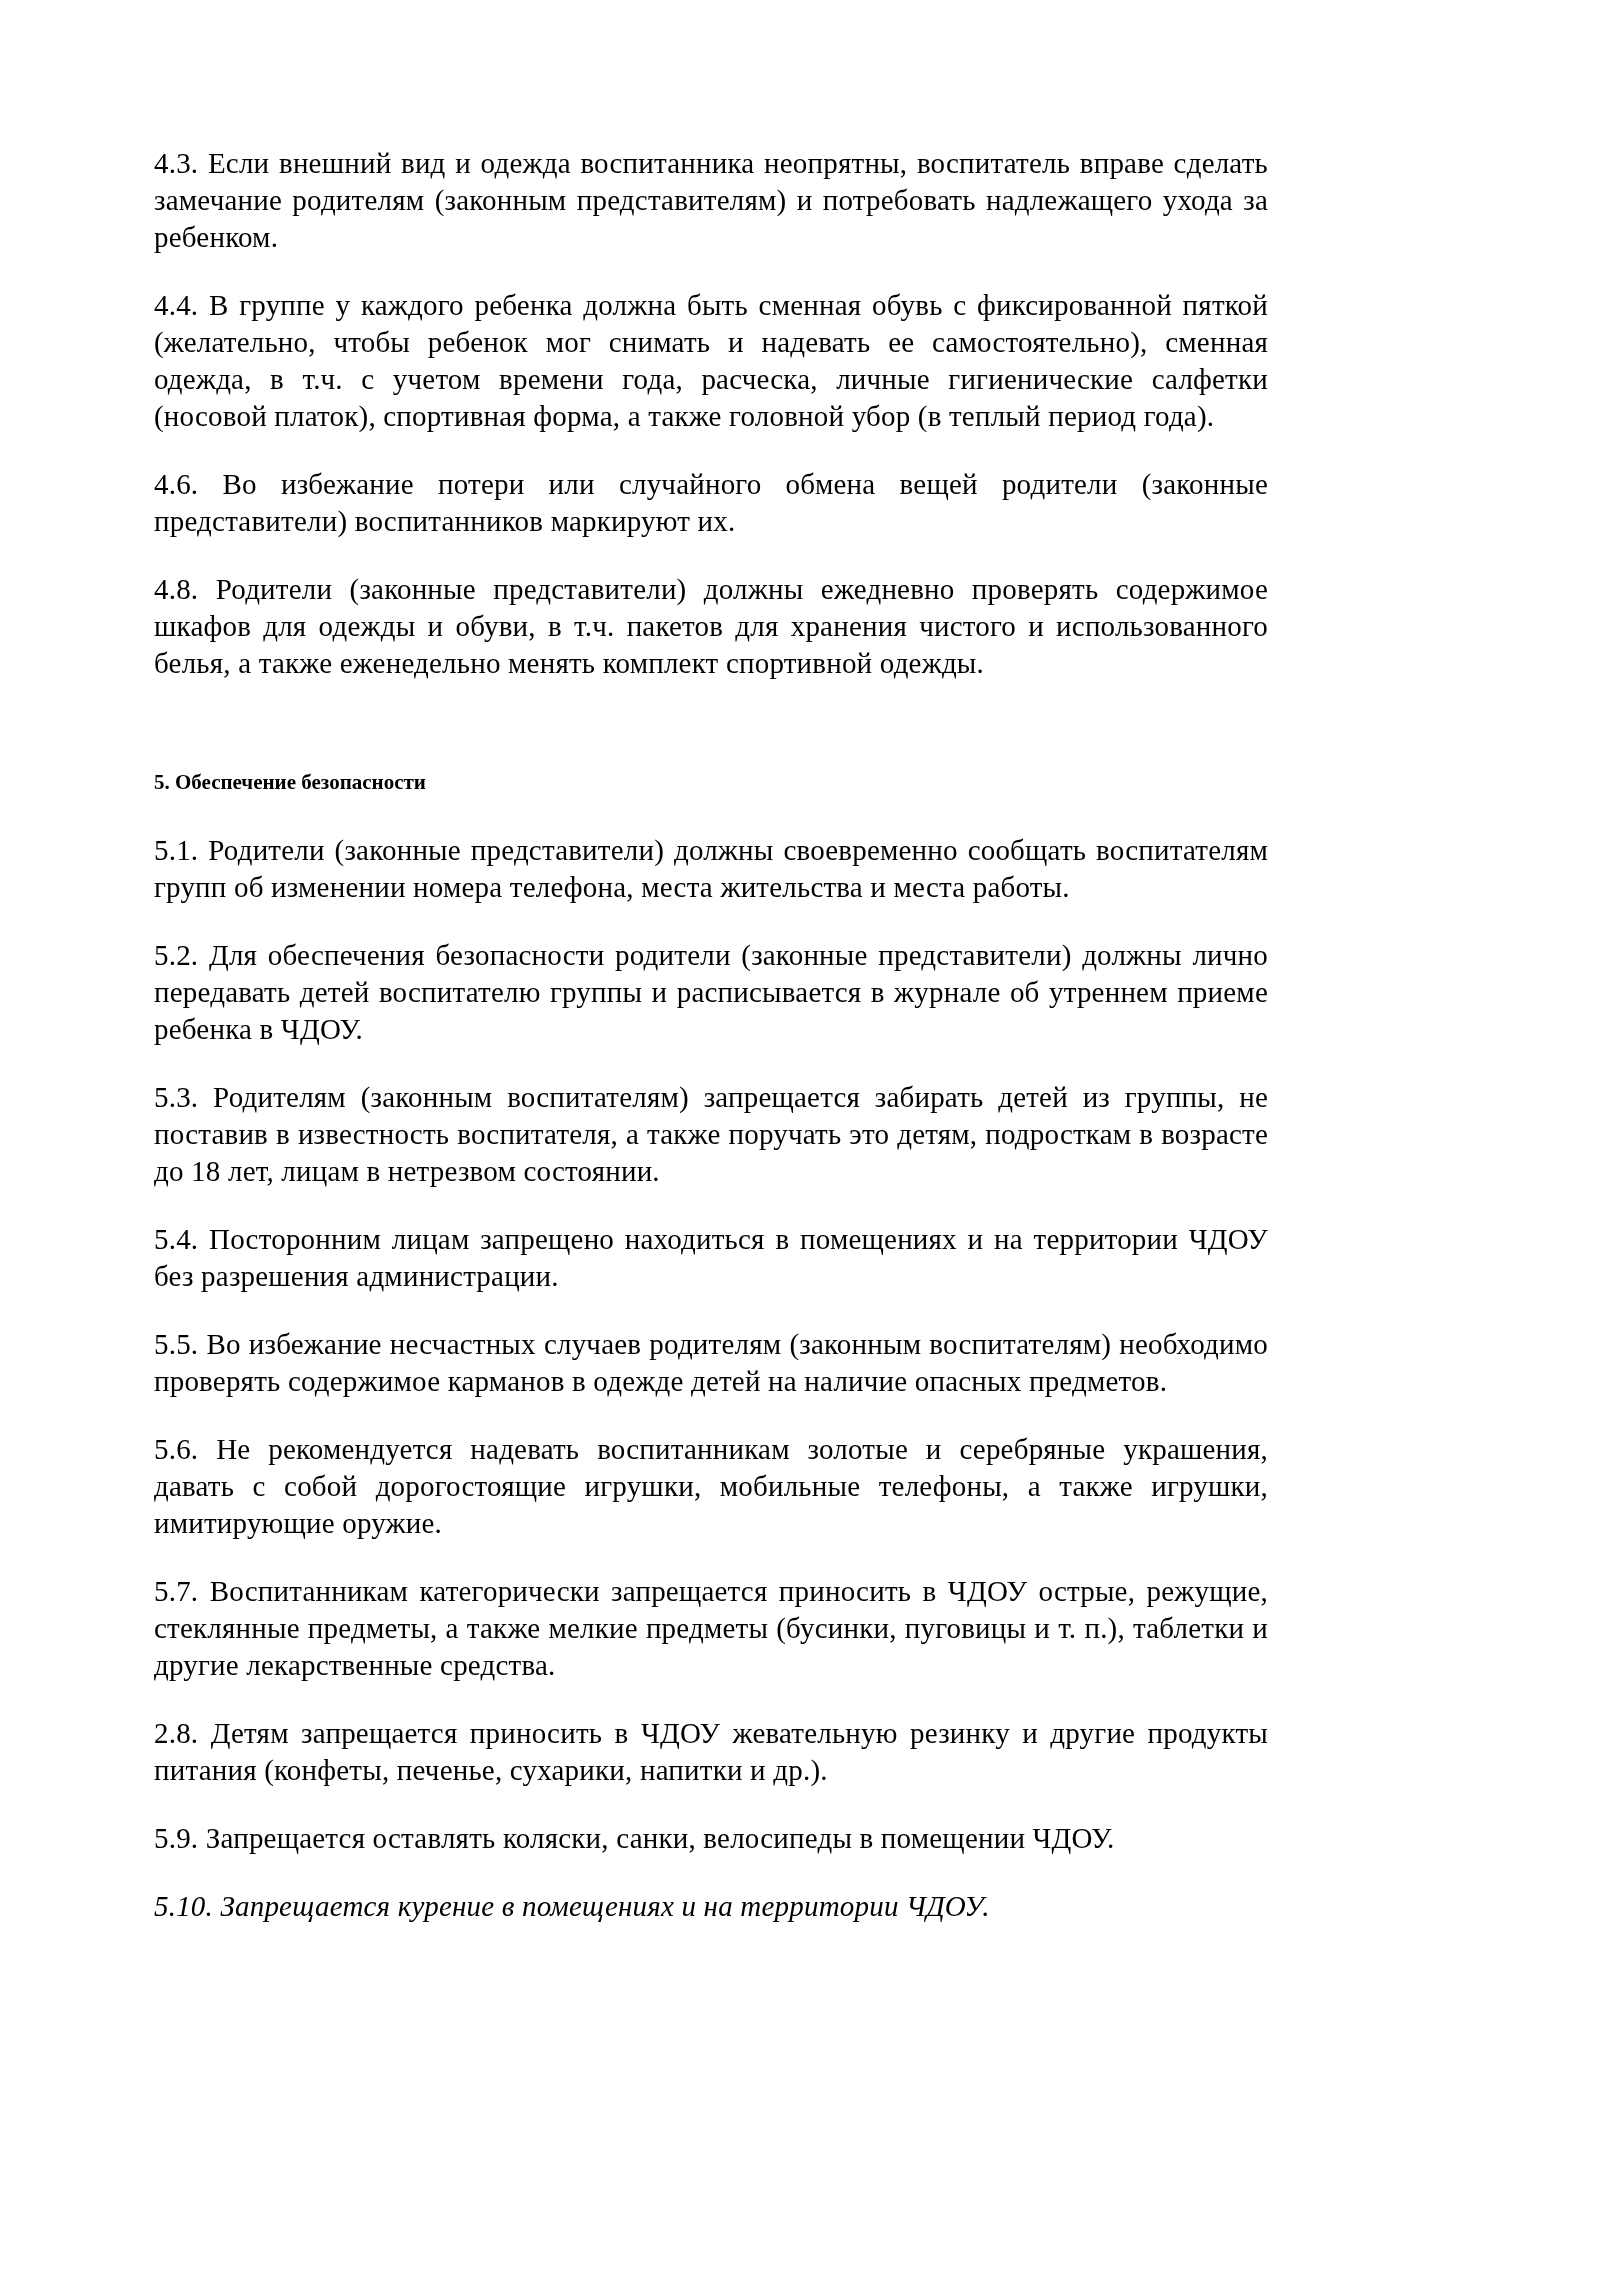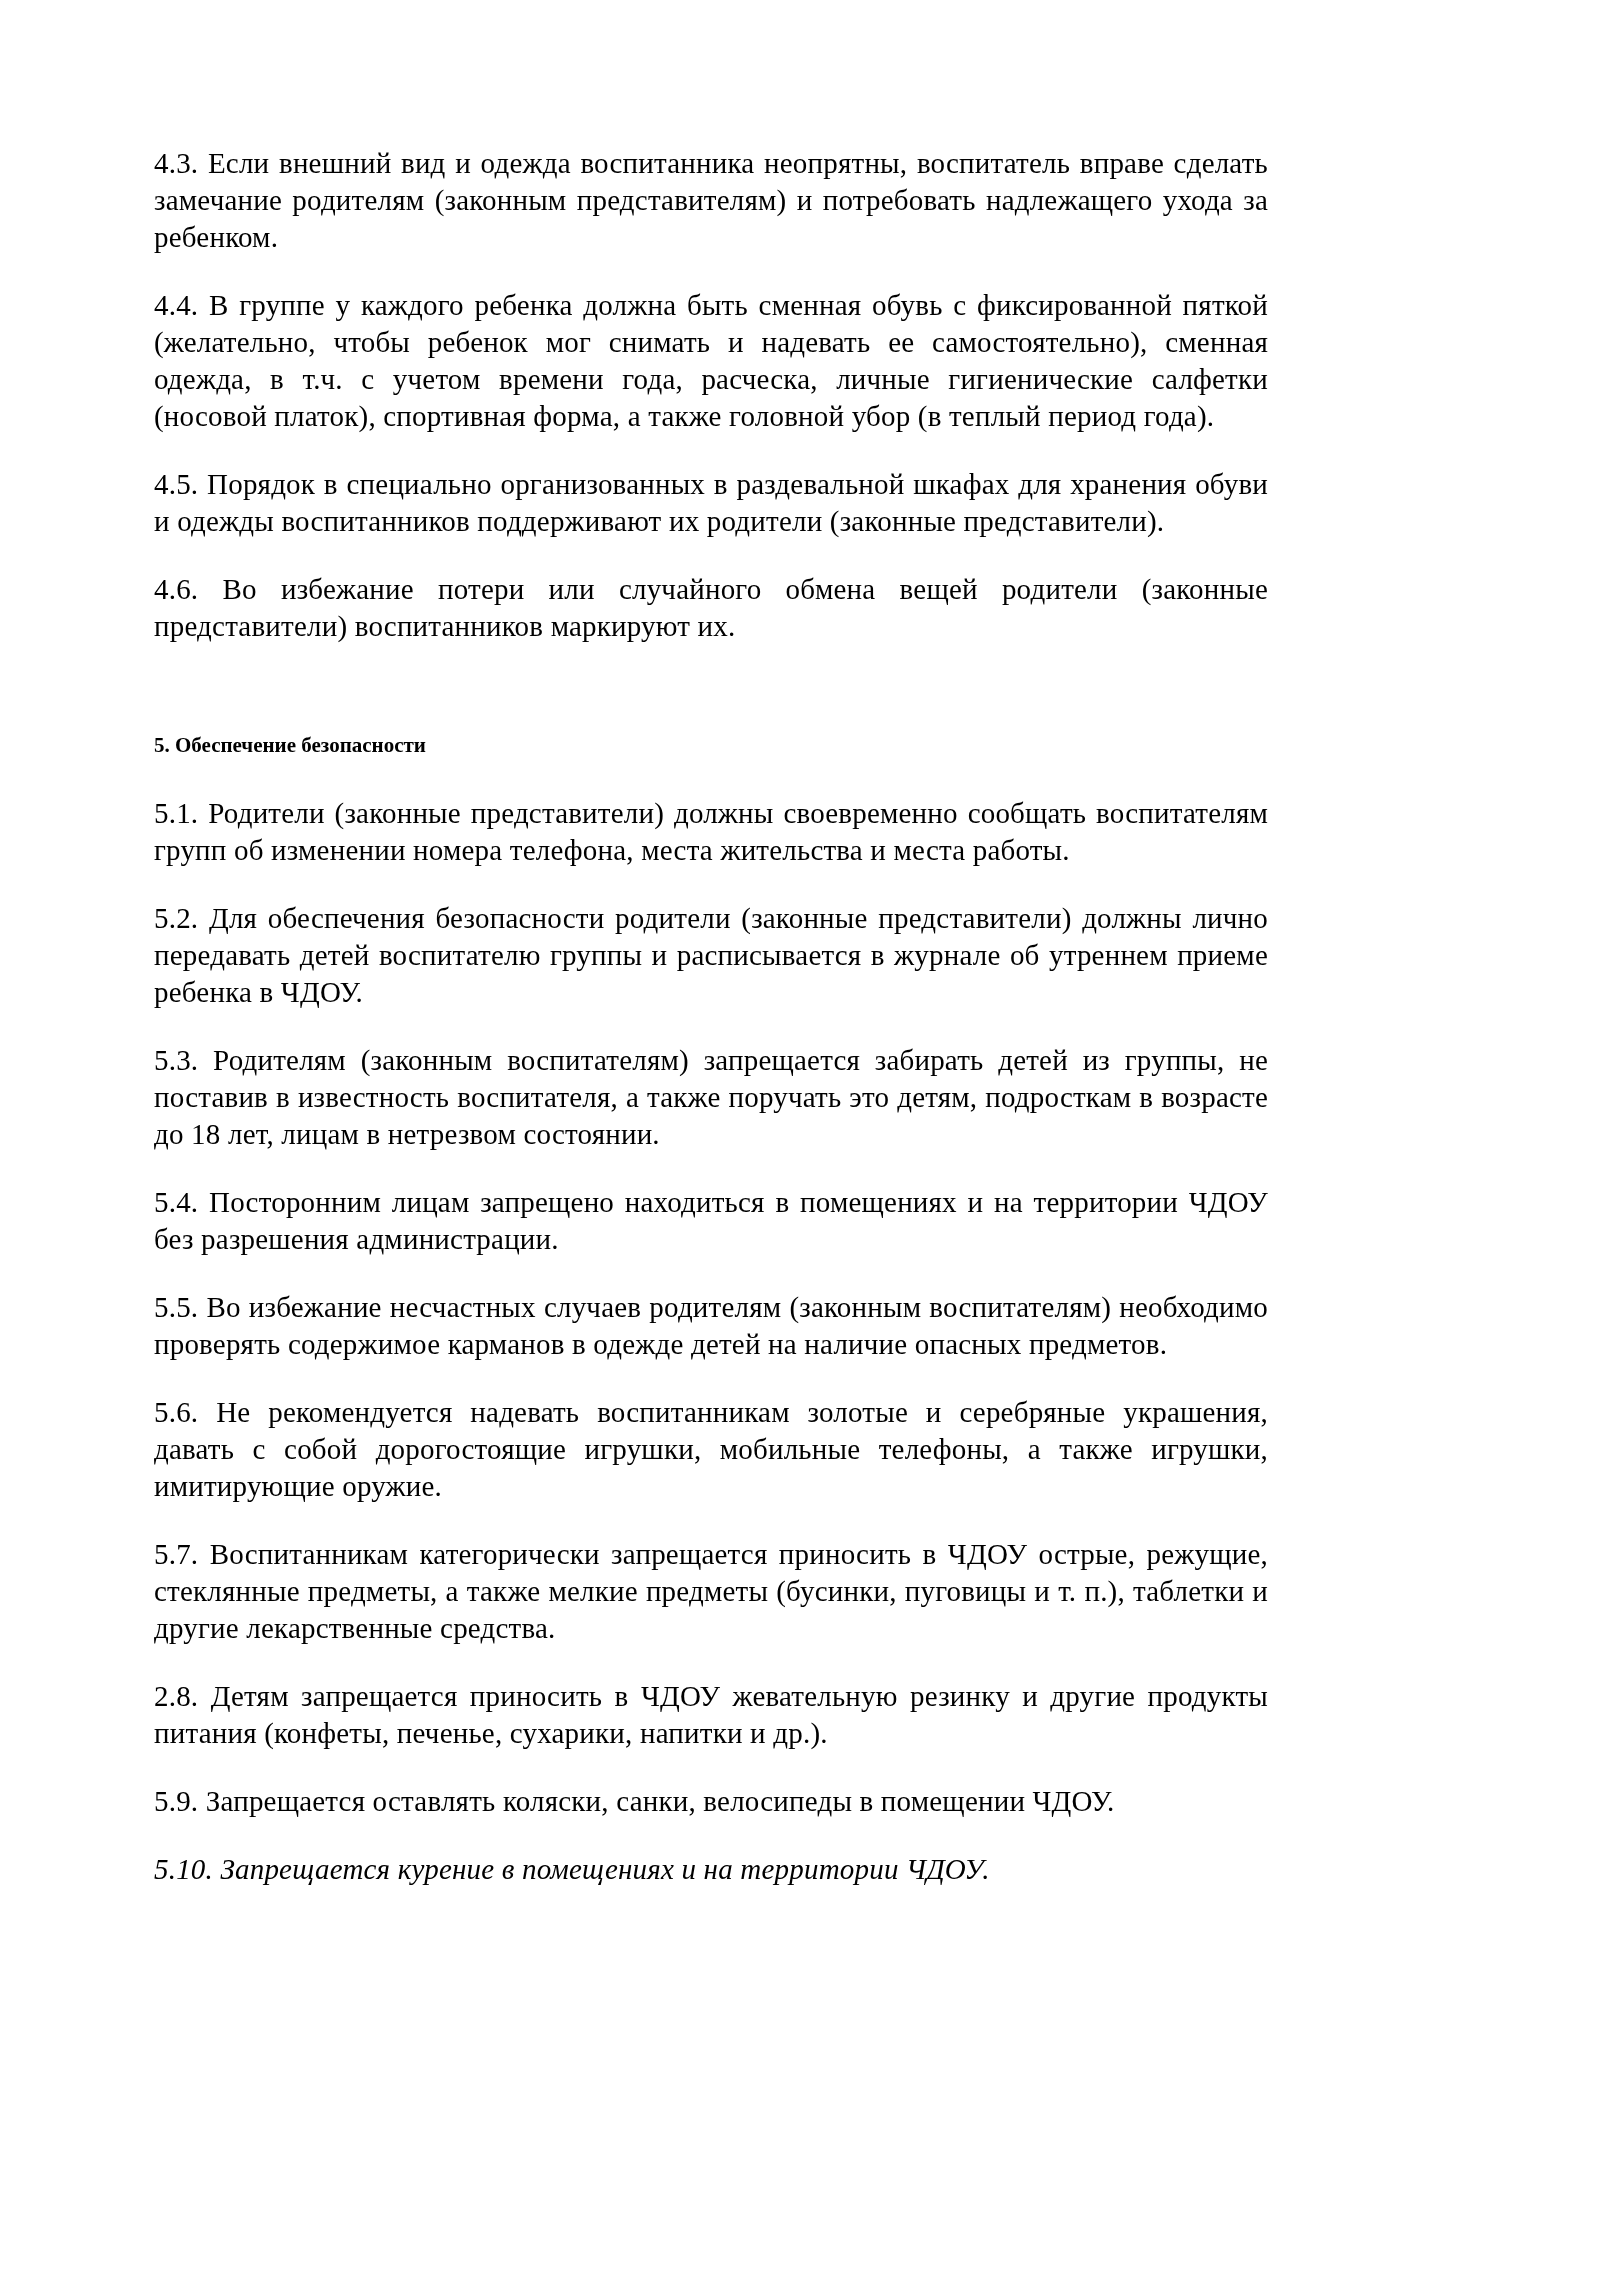--- a/index.html
+++ b/index.html
@@ -37,22 +37,22 @@
     text-align: left;
   }
 </style>
 </head>
 <body>
 
 <div class="page">
 
   <p class="para">4.3. Если внешний вид и одежда воспитанника неопрятны, воспитатель вправе сделать замечание родителям (законным представителям) и потребовать надлежащего ухода за ребенком.</p>
   <p class="para">4.4. В группе у каждого ребенка должна быть сменная обувь с фиксированной пяткой (желательно, чтобы ребенок мог снимать и надевать ее самостоятельно), сменная одежда, в т.ч. с учетом времени года, расческа, личные гигиенические салфетки (носовой платок), спортивная форма, а также головной убор (в теплый период года).</p>
-  <p class="para">4.5. Порядок в специально организованных в раздевальной шкафах для хранения обуви и одежды воспитанников поддерживают их родители (законные представители).</p>
   <p class="para">4.6. Во избежание потери или случайного обмена вещей родители (законные представители) воспитанников маркируют их.</p>
+  <p class="para">4.8. Родители (законные представители) должны ежедневно проверять содержимое шкафов для одежды и обуви, в т.ч. пакетов для хранения чистого и использованного белья, а также еженедельно менять комплект спортивной одежды.</p>
 
   <h2 class="section-heading">5. Обеспечение безопасности</h2>
 
   <p class="para">5.1. Родители (законные представители) должны своевременно сообщать воспитателям групп об изменении номера телефона, места жительства и места работы.</p>
   <p class="para">5.2. Для обеспечения безопасности родители (законные представители) должны лично передавать детей воспитателю группы и расписывается в журнале об утреннем приеме ребенка в ЧДОУ.</p>
   <p class="para">5.3. Родителям (законным воспитателям) запрещается забирать детей из группы, не поставив в известность воспитателя, а также поручать это детям, подросткам в возрасте до 18 лет, лицам в нетрезвом состоянии.</p>
   <p class="para">5.4. Посторонним лицам запрещено находиться в помещениях и на территории ЧДОУ без разрешения администрации.</p>
   <p class="para">5.5. Во избежание несчастных случаев родителям (законным воспитателям) необходимо проверять содержимое карманов в одежде детей на наличие опасных предметов.</p>
   <p class="para">5.6. Не рекомендуется надевать воспитанникам золотые и серебряные украшения, давать с собой дорогостоящие игрушки, мобильные телефоны, а также игрушки, имитирующие оружие.</p>
   <p class="para">5.7. Воспитанникам категорически запрещается приносить в ЧДОУ острые, режущие, стеклянные предметы, а также мелкие предметы (бусинки, пуговицы и т. п.), таблетки и другие лекарственные средства.</p>

